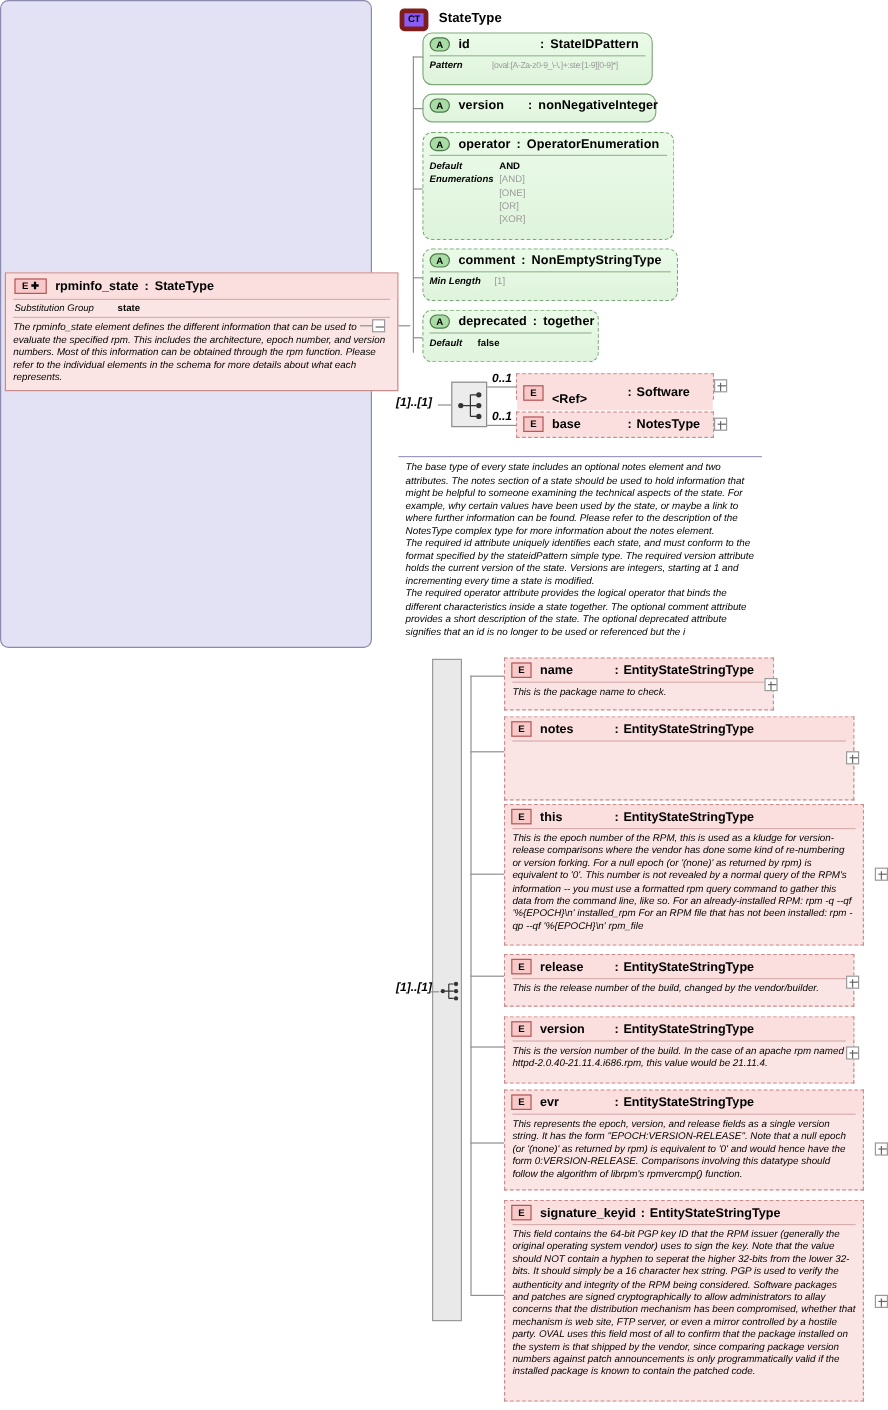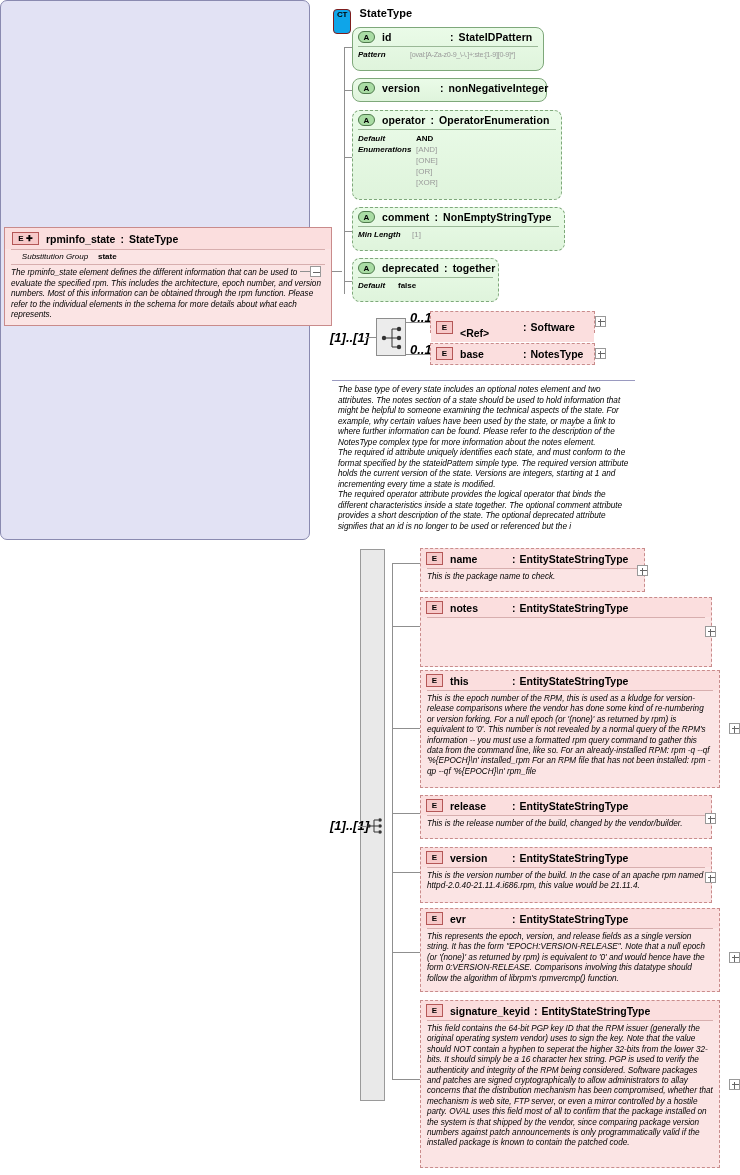--- a/index.html
+++ b/index.html
@@ -17,26 +17,26 @@
   .abs { position:absolute; }
 
   
   .ct-panel {
     border:1px solid #8a8ab0;
     border-radius:7px;
     background:#e2e2f4;
   }
   .ct-tag {
     display:inline-block;
-    border:1px solid #7f1d1d;
+    border:4px solid #7f1d1d;
     border-radius:4px;
-    background:#0ea5e9;
+    background:#8b5cf6;
     font-size:8px;
     font-weight:bold;
-    padding:0px 3px 13px 3px;
+    padding:0px 3px 1px 3px;
     line-height:10px;
     letter-spacing:-.3px;
   }
   .ct-title { font-size:11px; font-weight:bold; letter-spacing:.1px; }
 
   
   .attr-box {
     background:linear-gradient(180deg,#eafbe8 0%, #dff4dc 100%);
     border:1px solid #7ea87a;
     border-radius:8px 8px 8px 8px;
@@ -85,21 +85,21 @@
     font-style:italic; font-size:8.2px; line-height:10.4px;
     padding:3px 6px 4px 6px; color:#000;
   }
 
   
   .root-box {
     background:#fbe4e4;
     border:1px solid #c98b8b;
     position:absolute;
   }
-  .root-sub { display:flex; padding:2px 24px 3px 7px; font-size:8px; align-items:baseline;text-align:center; }
+  .root-sub { display:flex; padding:2px 24px 3px 7px; font-size:8px; align-items:baseline; }
   .root-sub .lbl { font-style:italic; width:86px; flex:none; }
   .root-sub .val { font-weight:bold; }
 
   
   .ct-doc {
     position:absolute;
     font-style:italic; font-size:8.2px; line-height:10.5px;
     padding:4px 6px 2px 6px;
     border-top:1px solid #9a9ac0;
   }
@@ -131,21 +131,21 @@
   .ln.v { width:1px; }
 
   
   .seq {
     position:absolute;
     background:#ececec;
     border:1px solid #8d8d8d;
   }
   .card {
     position:absolute;
-    font-size:13px; font-style:italic; font-weight:bold;
+    font-size:10px; font-style:italic; font-weight:bold;
     color:#000; white-space:nowrap;
   }
 
   
   .groupbar {
     position:absolute;
     background:#e9e9e9;
     border:1px solid #9a9a9a;
   }
 </style>

